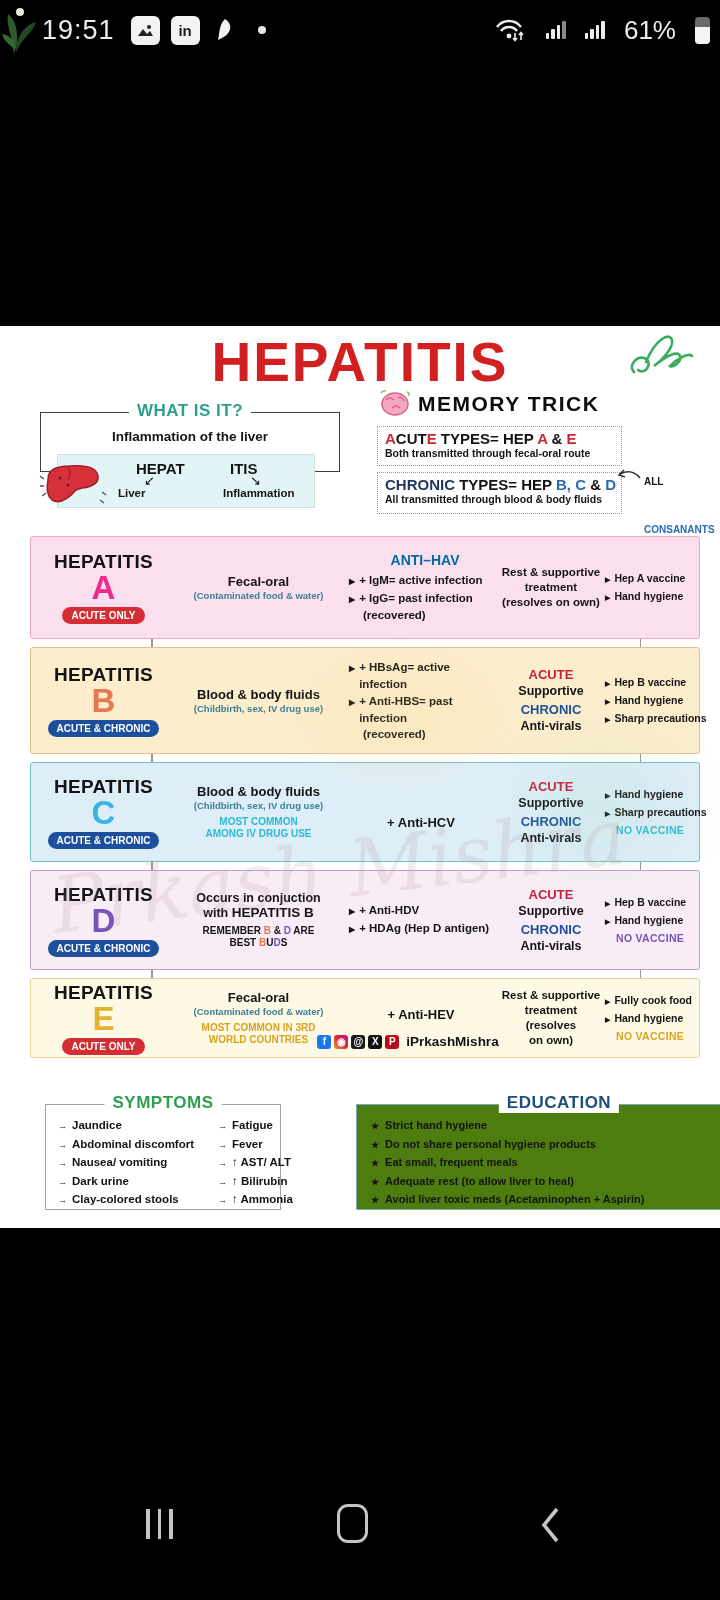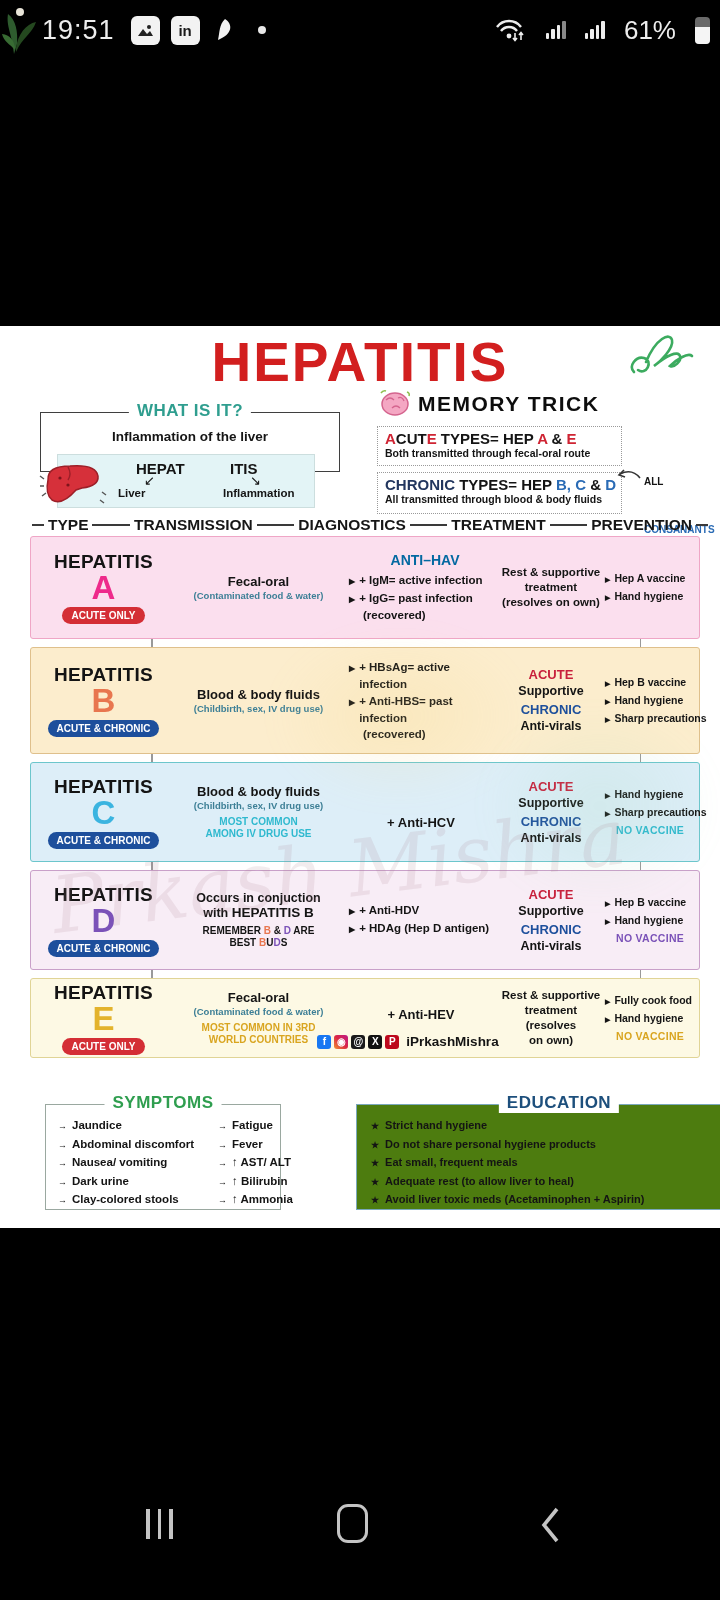--- a/index.html
+++ b/index.html
@@ -254,33 +254,20 @@
 
     <svg class="curve-arrow" width="30" height="20" viewBox="0 0 30 20">
       <path d="M28,12 Q20,2 8,8" stroke="#333" stroke-width="1.6" fill="none"></path>
       <path d="M12,4 L7,9 L13,11" stroke="#333" stroke-width="1.6" fill="none"></path>
     </svg>
     <div class="consonants">
       <span>ALL</span>
       <span class="blue">CONSANANTS</span>
     </div>
 
-    <div class="tbl-header">
-      <span class="ln stub"></span>
-      <span class="lbl">TYPE</span>
-      <span class="ln"></span>
-      <span class="lbl">TRANSMISSION</span>
-      <span class="ln"></span>
-      <span class="lbl">DIAGNOSTICS</span>
-      <span class="ln"></span>
-      <span class="lbl">TREATMENT</span>
-      <span class="ln"></span>
-      <span class="lbl">PREVENTION</span>
-      <span class="ln stub"></span>
-    </div>
 
     <div class="rows">
 
       <div class="hrow row-a first">
         <div class="cell type-cell">
           <div class="hep">HEPATITIS</div>
           <div class="letter la">A</div>
           <div class="badge badge-red">ACUTE ONLY</div>
         </div>
         <div class="cell">

